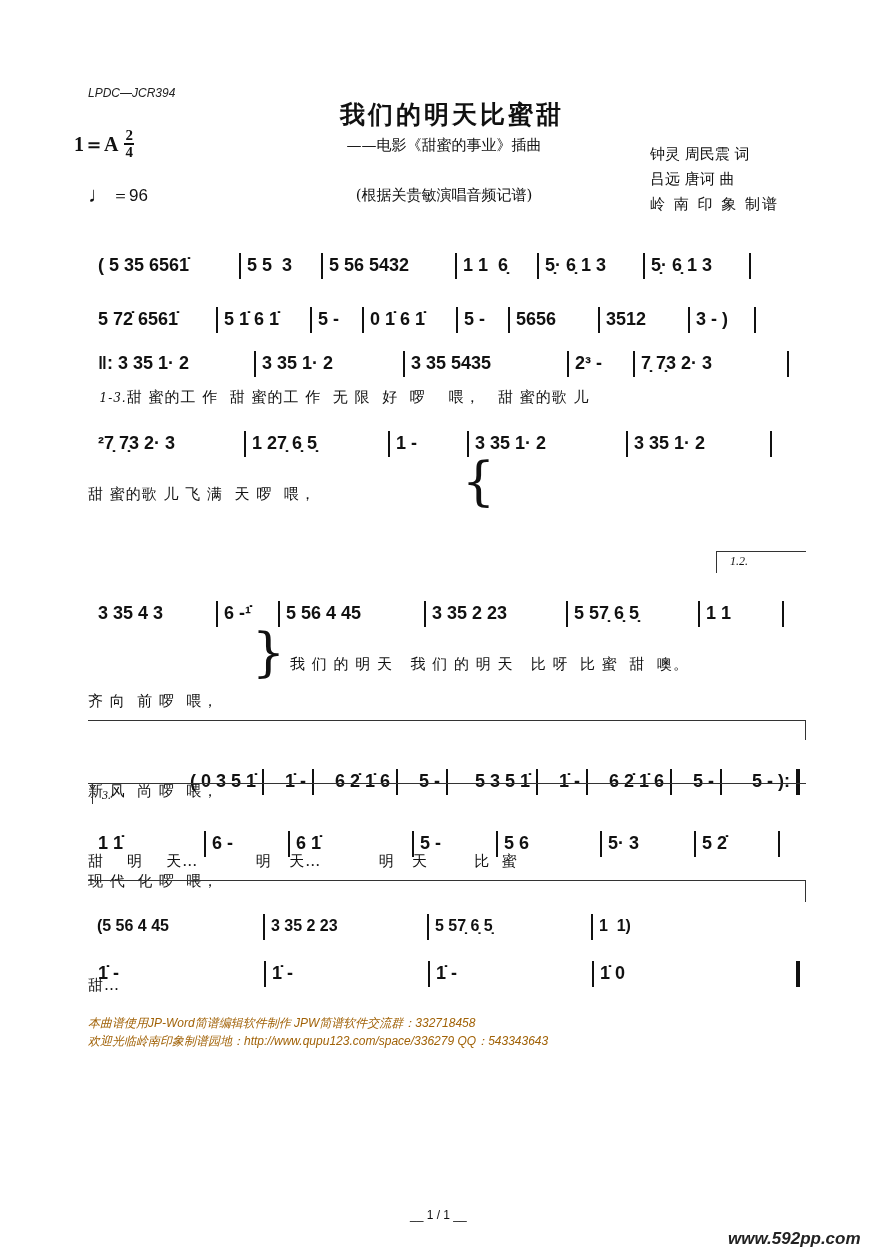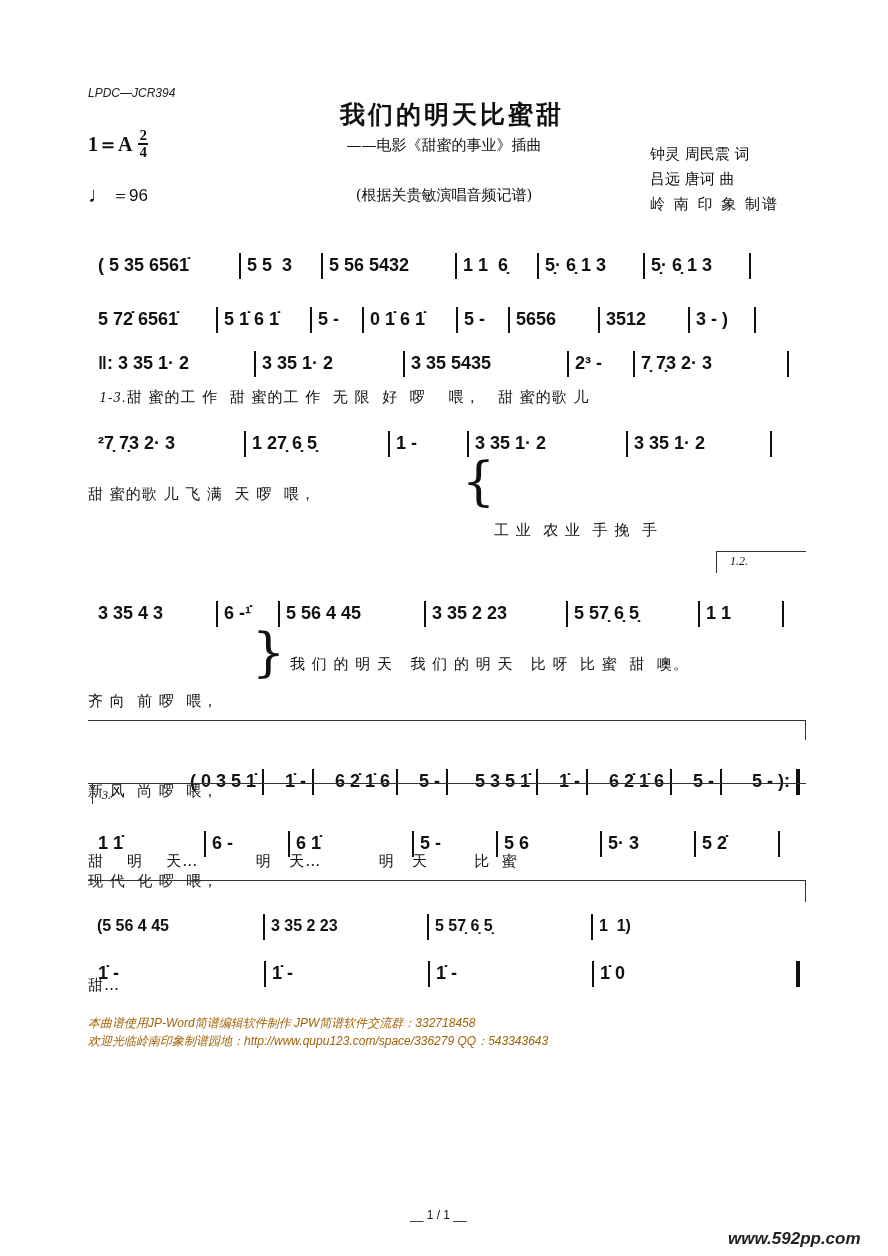--- a/index.html
+++ b/index.html
@@ -3,21 +3,21 @@
 <meta charset="utf-8">
 <style>
   html, body { margin:0; padding:0; background:#fff; }
   body { width:888px; height:1256px; position:relative; overflow:hidden; color:#111;
          font-family:"DejaVu Sans", sans-serif; }
   .abs { position:absolute; }
   .code { left:88px; top:86px; font-family:"Liberation Sans", sans-serif; font-style:italic; font-size:12px; color:#222;text-align:right; }
   .title { left:8px; width:888px; top:98px; text-align:center; font-family:"DejaVu Serif", serif; font-weight:bold; font-size:25px; letter-spacing:3px; }
   .subtitle { left:0; width:888px; top:136px; text-align:center; font-family:"DejaVu Serif", serif; font-size:15px; }
   .note { left:0; width:888px; top:186px; text-align:center; font-family:"DejaVu Serif", serif; font-size:15px; }
-  .key { left:88px; top:128px; font-family:"Liberation Serif", serif; font-weight:bold; font-size:20px; display:flex; align-items:center; gap:6px; }
+  .key { left:74px; top:128px; font-family:"Liberation Serif", serif; font-weight:bold; font-size:20px; display:flex; align-items:center; gap:6px; }
   .frac { display:inline-flex; flex-direction:column; align-items:center; font-size:15px; line-height:15px; }
   .frac span:first-child { border-bottom:2px solid #111; padding:0 1px; }
   .tempo { left:88px; top:182px; font-family:"Liberation Sans", sans-serif; font-size:17px; display:flex; align-items:center; gap:2px; }
   .credits { left:650px; top:142px; font-family:"DejaVu Serif", serif; font-size:15px; line-height:25px; }
   .line { left:88px; width:718px; font-family:"Liberation Sans", sans-serif; font-weight:bold; font-size:18px; white-space:pre; }
   .line .m { display:inline-block; }
   .bar { display:inline-block; width:2px; height:26px; background:#111; vertical-align:middle; margin:0 6px; }
   .lyr { left:88px; font-family:"DejaVu Serif", serif; font-size:15px; white-space:pre; letter-spacing:1px; }
   .brk { font-size:52px; font-family:"DejaVu Serif", serif; font-weight:200; line-height:1; }
   .hline { height:1px; background:#333; }
@@ -65,21 +65,20 @@
 <div class="abs lyr" style="top:370px;">
   <span style="font-style:italic;font-size:12px;">1-3.</span><span>甜 蜜的工 作  甜 蜜的工 作  无 限  好  啰    喂，   甜 蜜的歌 儿</span>
 </div>
 
 <div class="abs line" style="top:410px;">
   <span class="m" style="width:140px;">²7̣ 7̣3 2· 3</span><span class="bar"></span><span class="m" style="width:130px;">1 27̣ 6̣ 5̣</span><span class="bar"></span><span class="m" style="width:65px;">1 -</span><span class="bar"></span><span class="m" style="width:145px;">3 35 1· 2</span><span class="bar"></span><span class="m" style="width:130px;">3 35 1· 2</span><span class="bar"></span>
 </div>
 <div class="abs lyr" style="top:485px;">甜 蜜的歌 儿 飞 满  天 啰  喂，</div>
 <div class="abs brk" style="left:462px; top:455px;">{</div>
 <div class="abs lyr" style="left:494px; top:455px; line-height:30px;">
-  <div>工 业  农 业  手 挽  手</div>
 </div>
 
 <div class="abs hline" style="left:716px; top:551px; width:90px;"></div>
 <div class="abs vline" style="left:716px; top:551px; height:22px;"></div>
 <div class="abs" style="left:730px; top:554px; font-family:'Liberation Serif',serif; font-style:italic; font-size:12px;">1.2.</div>
 <div class="abs line" style="top:580px;">
   <span class="m" style="width:112px;">3 35 4 3</span><span class="bar"></span><span class="m" style="width:48px;">6 -¹̇</span><span class="bar"></span><span class="m" style="width:132px;">5 56 4 45</span><span class="bar"></span><span class="m" style="width:128px;">3 35 2 23</span><span class="bar"></span><span class="m" style="width:118px;">5 57̣ 6̣ 5̣</span><span class="bar"></span><span class="m" style="width:70px;">1 1</span><span class="bar"></span>
 </div>
 <div class="abs lyr" style="top:626px; line-height:30px;">
   <div>齐 向  前 啰  喂，</div>

